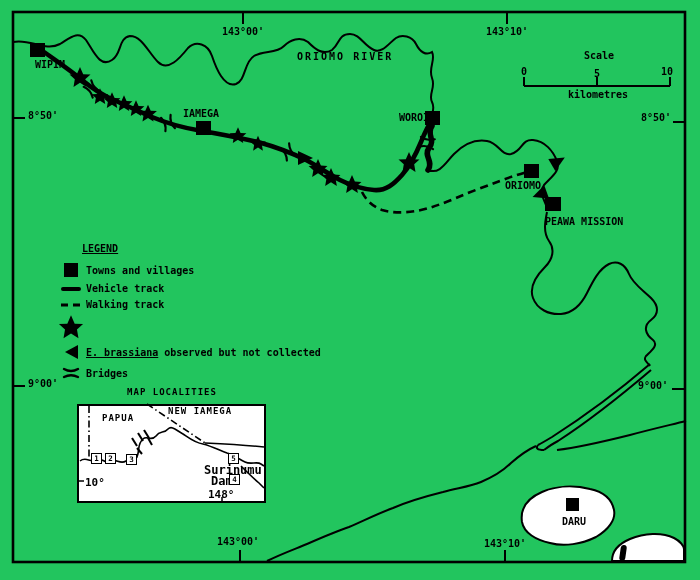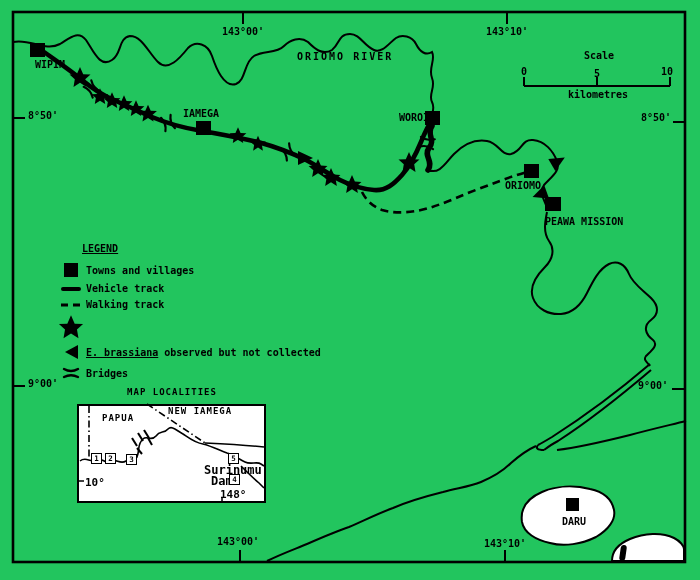--- a/index.html
+++ b/index.html
@@ -253,21 +253,21 @@
     <span class="tx">Bridges</span>
   </div>
 </div>
 
 <div class="lbl f9 ls1 ctr" style="left:172px;top:388px;">MAP LOCALITIES</div>
 <div class="lbl f9 ls1" style="left:102px;top:414px;">PAPUA</div>
 <div class="lbl f9 ls1" style="left:168px;top:407px;">NEW IAMEGA</div>
 <div class="lbl f8" style="left:204px;top:464px;">Surinumu</div>
 <div class="lbl f8" style="left:211px;top:475px;">Dam</div>
 <div class="lbl f7" style="left:85px;top:477px;">10°</div>
-<div class="lbl f7" style="left:220px;top:489px;">148°</div>
+<div class="lbl f7" style="left:208px;top:489px;">148°</div>
 
 <div class="site" style="left:91px;top:453px;">1</div>
 <div class="site" style="left:105px;top:453px;">2</div>
 <div class="site" style="left:126px;top:454px;">3</div>
 <div class="site" style="left:228px;top:453px;">5</div>
 <div class="site" style="left:229px;top:474px;">4</div>
 
 </div>
 
 </body></html>

